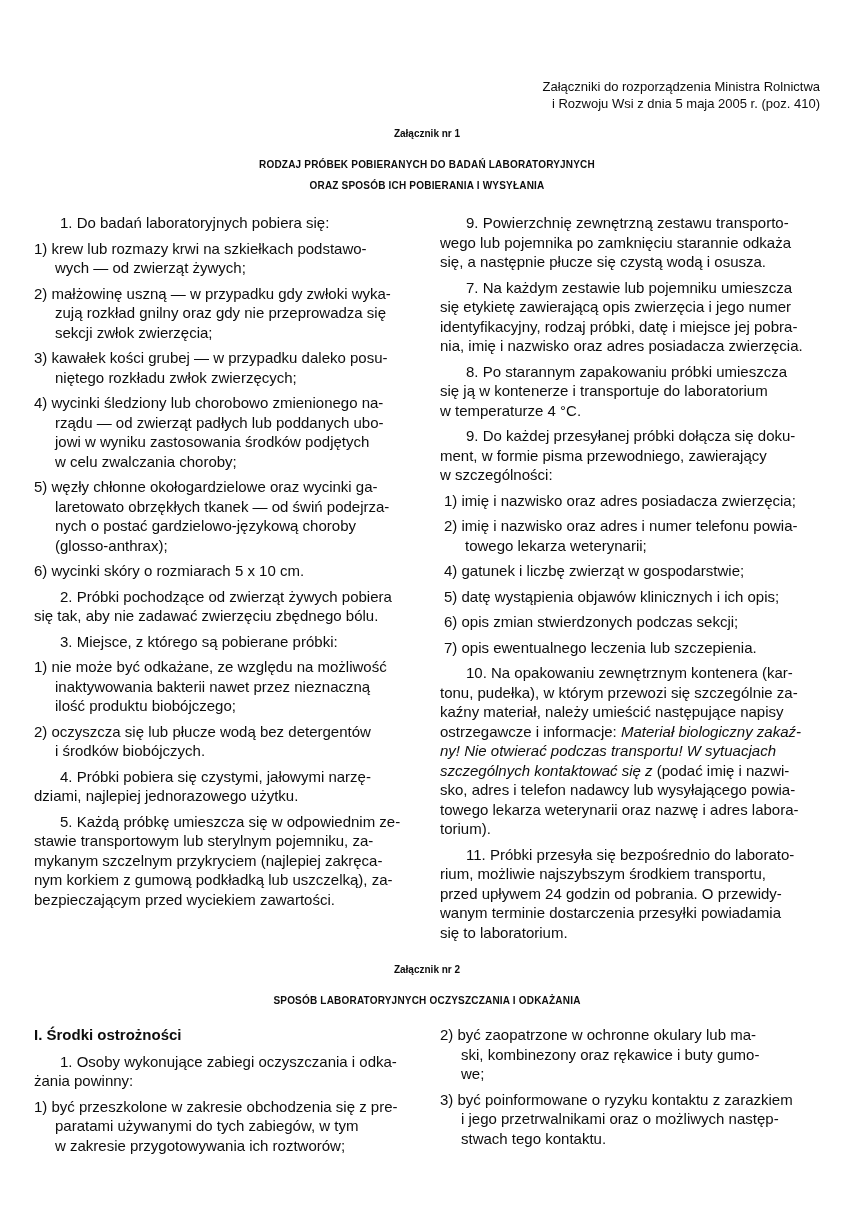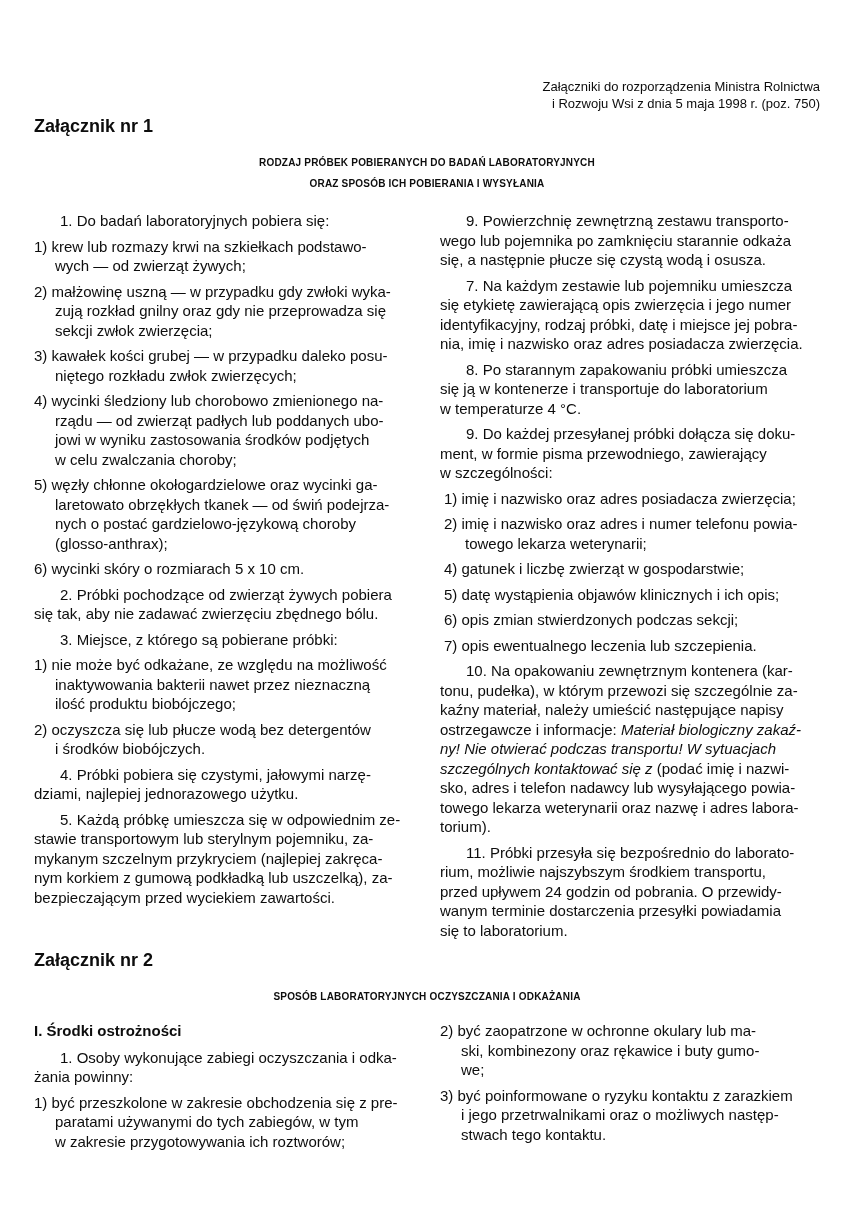--- a/index.html
+++ b/index.html
@@ -18,21 +18,21 @@
   }
   .running-head .rh-left{text-align:left;}
   .running-head .rh-center{text-align:center;}
   .running-head .rh-right{text-align:right;}
 
   .att-note{
     text-align:right;font-size:13px;line-height:17px;margin:20px 0 0;
     white-space:pre-line;
   }
   .annex-label{
-    text-align:left;font-weight:bold;font-size:18px;margin:4px 0 0;
+    text-align:center;font-weight:bold;font-size:10px;margin:16px 0 0;
   }
   .annex-title{
     text-align:center;font-weight:bold;font-size:10px;line-height:21px;
     margin:15px 0 0;white-space:pre-line;letter-spacing:.2px;
   }
 
   .cols{display:flex;gap:26px;margin-top:17px;}
   .col{width:380px;font-size:15px;line-height:19.5px;}
 
   .para{white-space:pre-line;text-indent:26px;margin:0 0 6px;}
@@ -43,21 +43,21 @@
   .section-head{font-size:15px;font-weight:bold;margin:0 0 7px;}
   .annex2-cols{margin-top:14px;}
 </style>
 </head>
 <body>
 
 <div class="page">
 
 
   <p class="att-note">Załączniki do rozporządzenia Ministra Rolnictwa
-i Rozwoju Wsi z dnia 5 maja 1998 r. (poz. 750)</p>
+i Rozwoju Wsi z dnia 5 maja 2005 r. (poz. 410)</p>
 
   <p class="annex-label">Załącznik nr 1</p>
 
   <h1 class="annex-title">RODZAJ PRÓBEK POBIERANYCH DO BADAŃ LABORATORYJNYCH
 ORAZ SPOSÓB ICH POBIERANIA I WYSYŁANIA</h1>
 
   <div class="cols">
     <div class="col col-l">
       <p class="para">1. Do badań laboratoryjnych pobiera się:</p>
       <p class="item">1) krew lub rozmazy krwi na szkiełkach podstawo-

